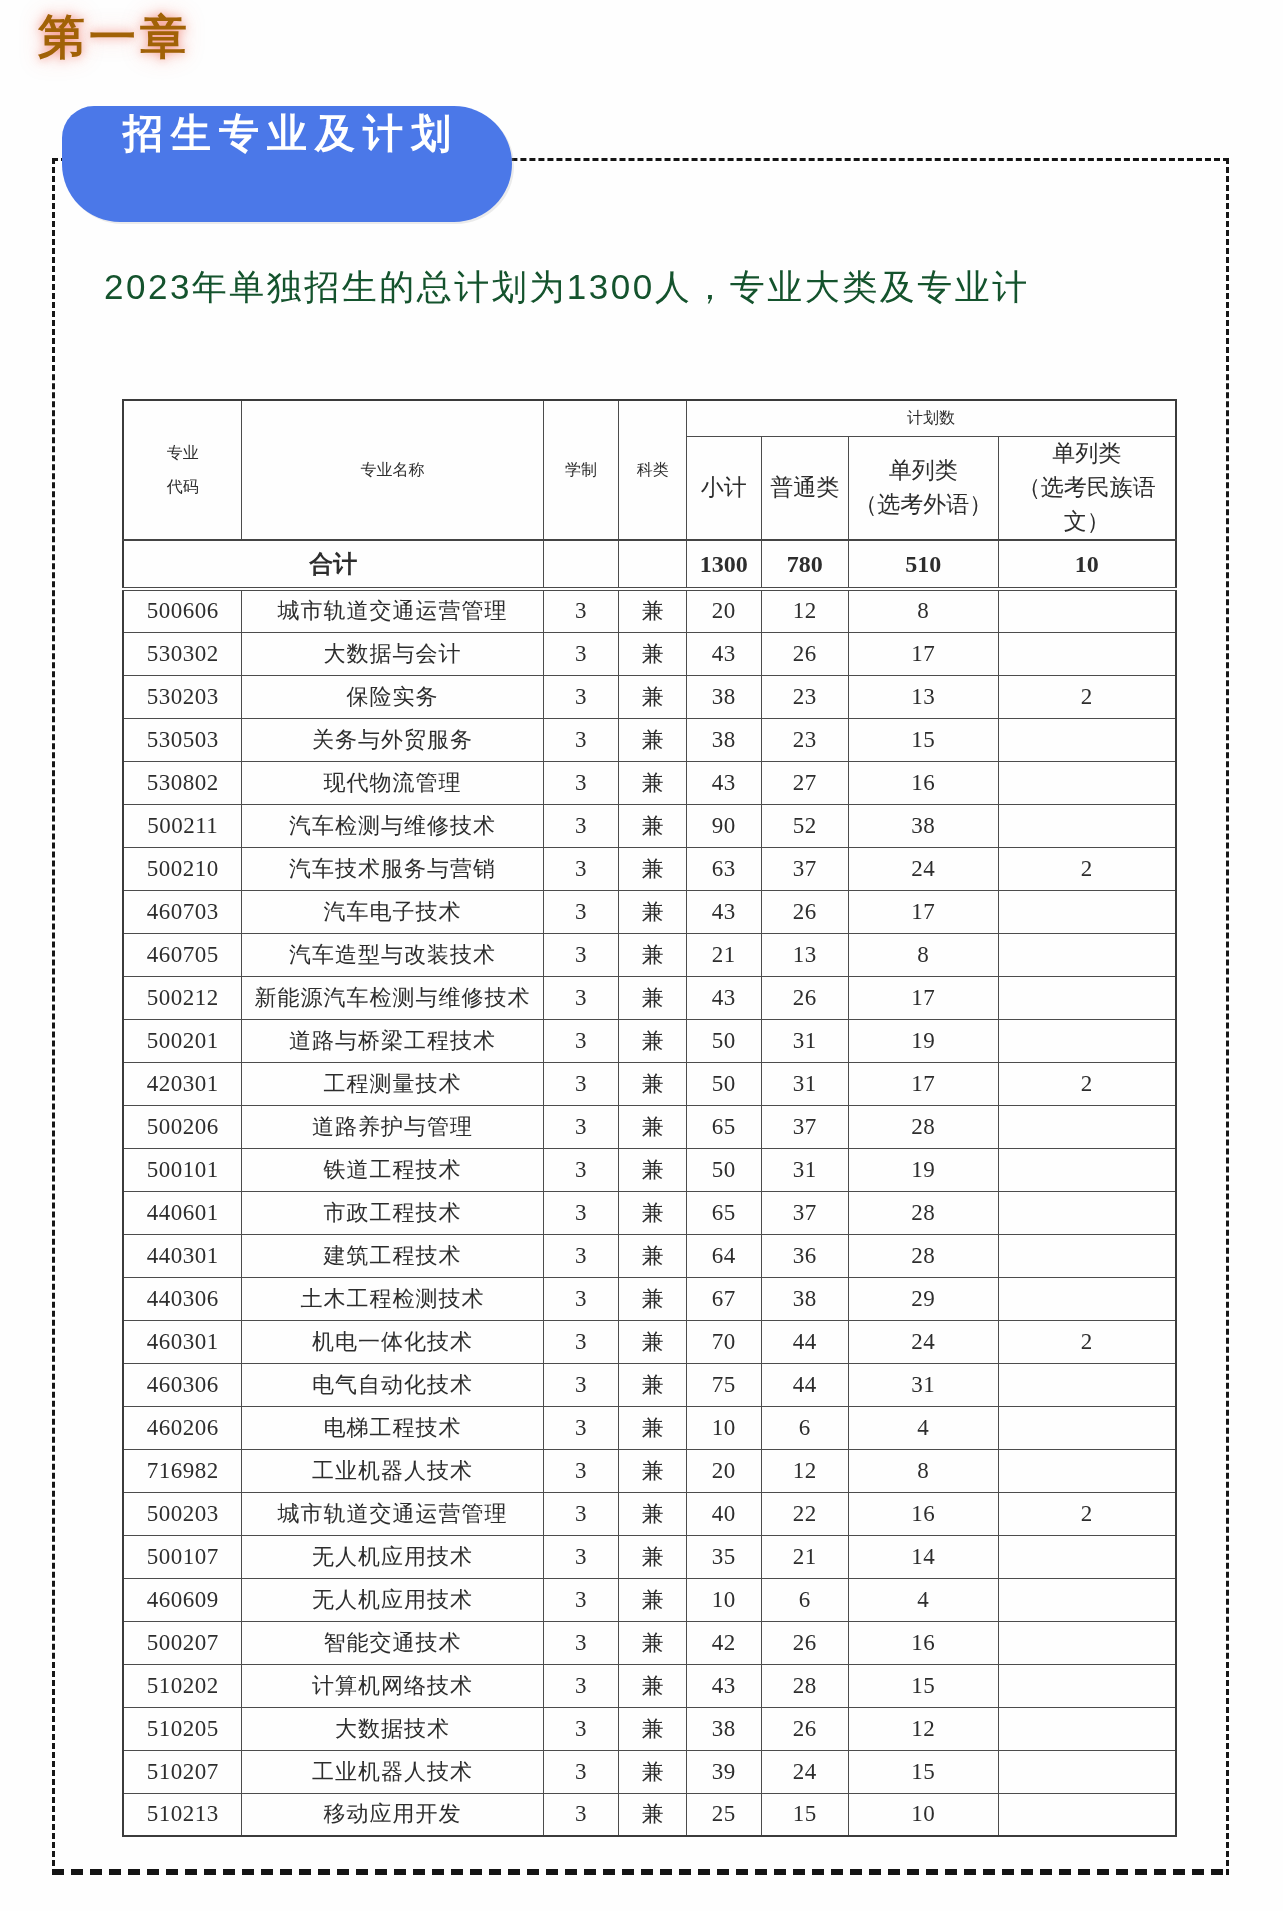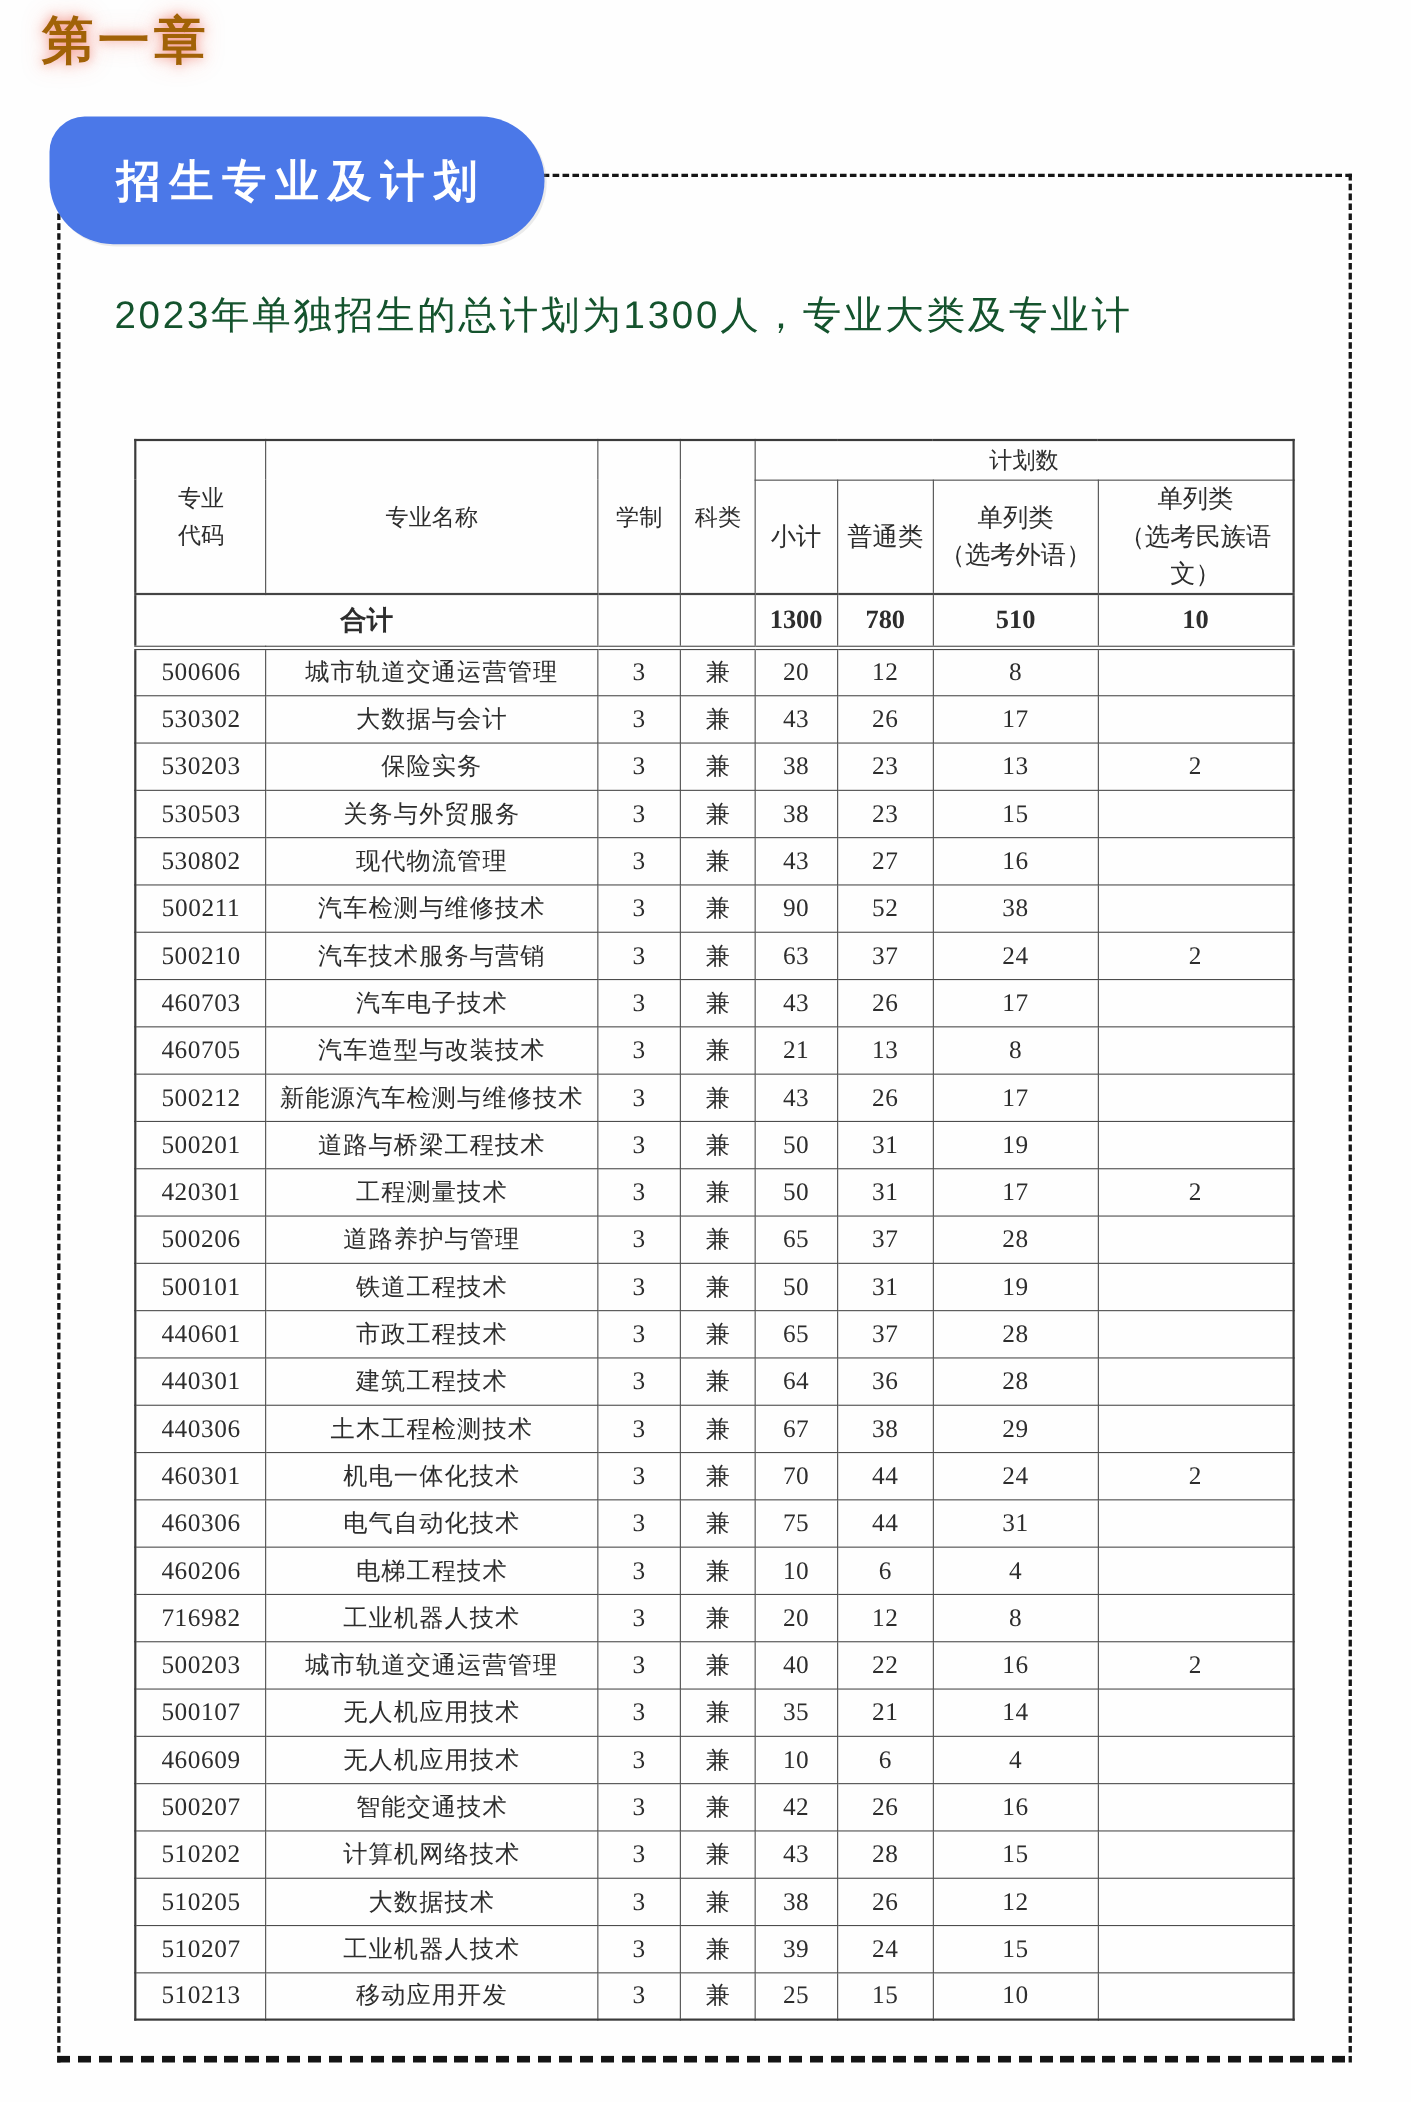--- a/index.html
+++ b/index.html
@@ -20,24 +20,24 @@
     position:absolute;left:52px;top:158px;width:1177px;height:1717px;
     box-sizing:border-box;
     border:3px dashed #161616;
     border-bottom:none;
   }
   .dense-bottom{
     position:absolute;left:-3px;bottom:0;width:1177px;height:6px;
     background:repeating-linear-gradient(90deg,#141414 0 12px,transparent 12px 19px);
   }
   .badge{
-    position:absolute;left:45px;top:106px;width:450px;height:116px;
+    position:absolute;left:62px;top:106px;width:450px;height:116px;
     background:#4b78e8;
     border-radius:32px 58px 58px 58px;
-    display:flex;align-items:center;justify-content:center;
+    display:flex;justify-content:center;
     box-shadow:2px 2px 0 rgba(180,180,180,.25);
     z-index:5;
   }
   .badge span{
     color:#ffffff;font-size:40px;font-weight:600;letter-spacing:8px;
     transform:translateX(4px);
   }
   .intro{
     position:absolute;left:49px;top:91px;width:1085px;
     font-size:35px;line-height:70px;letter-spacing:2.5px;
@@ -50,21 +50,21 @@
     font-family:"Liberation Serif","DejaVu Serif",serif;
     color:#2d2d2d;
   }
   .plan-table th,.plan-table td{
     border:1px solid #4c4c4c;
     text-align:center;vertical-align:middle;
     padding:0 2px;box-sizing:border-box;
     font-weight:normal;
   }
   .plan-table{border:2px solid #3b3b3b;}
-  .plan-table thead tr.group-row th{height:36px;font-size:21px;}
+  .plan-table thead tr.group-row th{height:36px;font-size:16px;}
   .plan-table thead tr.sub-row th{height:104px;font-size:23px;white-space:pre-line;line-height:34px;}
   .plan-table thead th{white-space:pre-line;line-height:34px;}
   .plan-table tr.total-row td{
     height:49px;font-weight:bold;font-size:24px;
     border-top:2px solid #444;
     border-bottom:4px double #4a4a4a;
     margin-top:14px;
   }
   .plan-table tbody.rows td{height:43px;font-size:22px;}
   .plan-table tbody.rows td.num{font-size:23px;letter-spacing:.5px;}

